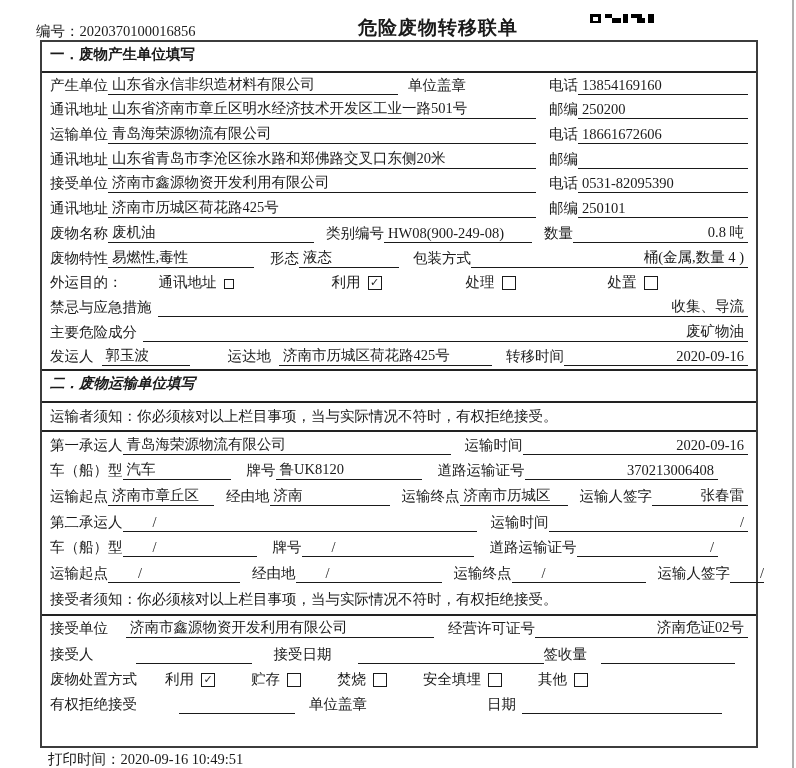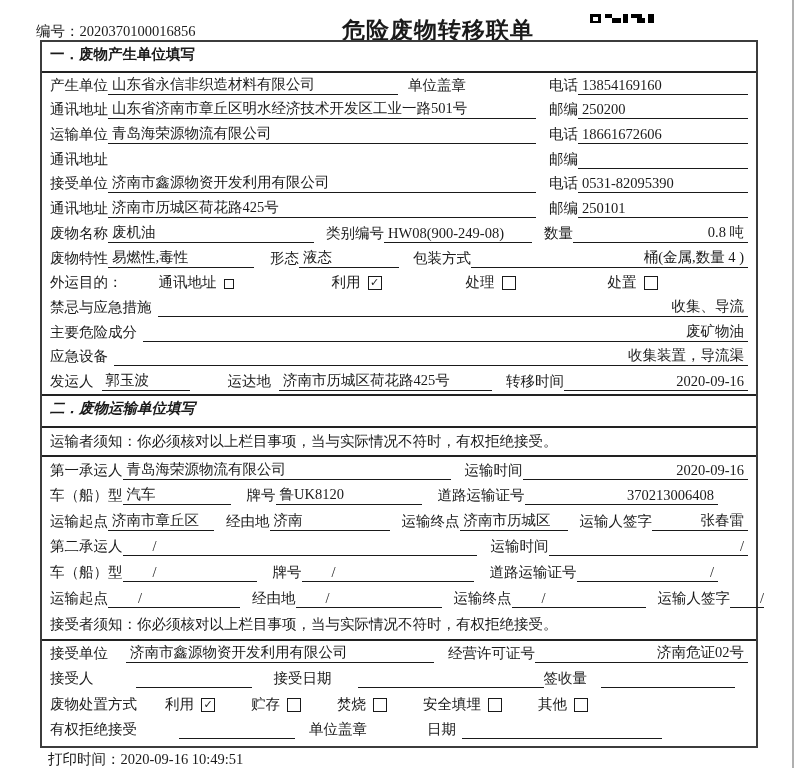--- a/index.html
+++ b/index.html
@@ -3,21 +3,21 @@
 <meta charset="utf-8">
 <style>
   html,body{margin:0;padding:0;}
   body{width:796px;height:768px;position:relative;background:#ffffff;overflow:hidden;
        font-family:"Liberation Serif","DejaVu Serif",serif;color:#1a1a1a;font-size:14.5px;}
   .page-edge{position:absolute;right:2px;top:0;bottom:0;width:2px;background:#b0b0b0;}
   .topbar{position:absolute;top:12px;left:0;width:100%;height:40px;}
   .doc-no{position:absolute;left:36px;top:10px;white-space:nowrap;}
   .doc-title{position:absolute;left:80px;right:0;top:3px;text-align:center;
              font-family:"Liberation Sans","DejaVu Sans",sans-serif;
-             font-weight:700;font-size:23px;letter-spacing:1px;}
+             font-weight:700;font-size:19px;letter-spacing:1px;}
   .qr{position:absolute;left:590px;top:0;width:68px;height:11px;overflow:hidden;}
   .box{position:absolute;left:40px;top:40px;width:718px;height:708px;
        border:2px solid #3c3c3c;box-sizing:border-box;display:flex;flex-direction:column;}
   .sec-h{flex:none;display:flex;align-items:center;padding:1px 8px 6px 8px;
          font-family:"Liberation Sans","DejaVu Sans",sans-serif;font-weight:700;font-size:14.5px;
          border-bottom:2px solid #222;}
   .sec-h.bt{border-top:2px solid #222;font-style:italic;}
   .h1{height:22px;} .h2{height:23px;} .h3{height:24px;}
   .notice{flex:none;display:flex;align-items:center;padding:0 8px;border-bottom:2px solid #222;}
   .n2{height:27px;} .n3{height:28px;}
@@ -77,20 +77,21 @@
 
   <div class="row r1">
     <span class="lbl">运输单位</span>
     <span class="val" style="width:420px">青岛海荣源物流有限公司</span>
     <span class="lbl mla">电话</span>
     <span class="val" style="width:162px">18661672606</span>
   </div>
 
   <div class="row r1">
     <span class="lbl">通讯地址</span>
+    <span class="val" style="width:420px">山东省青岛市李沧区徐水路和郑佛路交叉口东侧20米</span>
     <span class="lbl mla">邮编</span>
     <span class="val" style="width:162px"></span>
   </div>
 
   <div class="row r1">
     <span class="lbl">接受单位</span>
     <span class="val" style="width:420px">济南市鑫源物资开发利用有限公司</span>
     <span class="lbl mla">电话</span>
     <span class="val" style="width:162px">0531-82095390</span>
   </div>
@@ -135,24 +136,20 @@
   <div class="row r1">
     <span class="lbl">禁忌与应急措施</span>
     <span class="val fill" style="margin-left:6px">收集、导流</span>
   </div>
 
   <div class="row r1">
     <span class="lbl">主要危险成分</span>
     <span class="val fill" style="margin-left:6px">废矿物油</span>
   </div>
 
-  <div class="row r1">
-    <span class="lbl">应急设备</span>
-    <span class="val fill" style="margin-left:6px">收集装置，导流渠</span>
-  </div>
 
   <div class="row r1">
     <span class="lbl">发运人</span>
     <span class="val" style="width:80px;margin-left:8px">郭玉波</span>
     <span class="lbl" style="margin-left:38px">运达地</span>
     <span class="val" style="width:205px;margin-left:8px">济南市历城区荷花路425号</span>
     <span class="lbl" style="margin-left:14px">转移时间</span>
     <span class="val fill">2020-09-16</span>
   </div>
 
@@ -242,21 +239,21 @@
     <span class="lbl" style="margin-left:36px">安全填埋</span>
     <span class="cb"></span>
     <span class="lbl" style="margin-left:36px">其他</span>
     <span class="cb"></span>
   </div>
 
   <div class="row r3">
     <span class="lbl">有权拒绝接受</span>
     <span class="val" style="width:108px;margin-left:42px"></span>
     <span class="lbl" style="margin-left:14px">单位盖章</span>
-    <span class="lbl" style="margin-left:60px">日期</span>
+    <span class="lbl" style="margin-left:120px">日期</span>
     <span class="val" style="width:192px;margin-left:6px;margin-right:18px"></span>
   </div>
 
 </div>
 
 <div class="print-line"><span>打印时间：</span><span>2020-09-16 10:49:51</span></div>
 
 <div class="page-edge"></div>
 
 </body></html>

